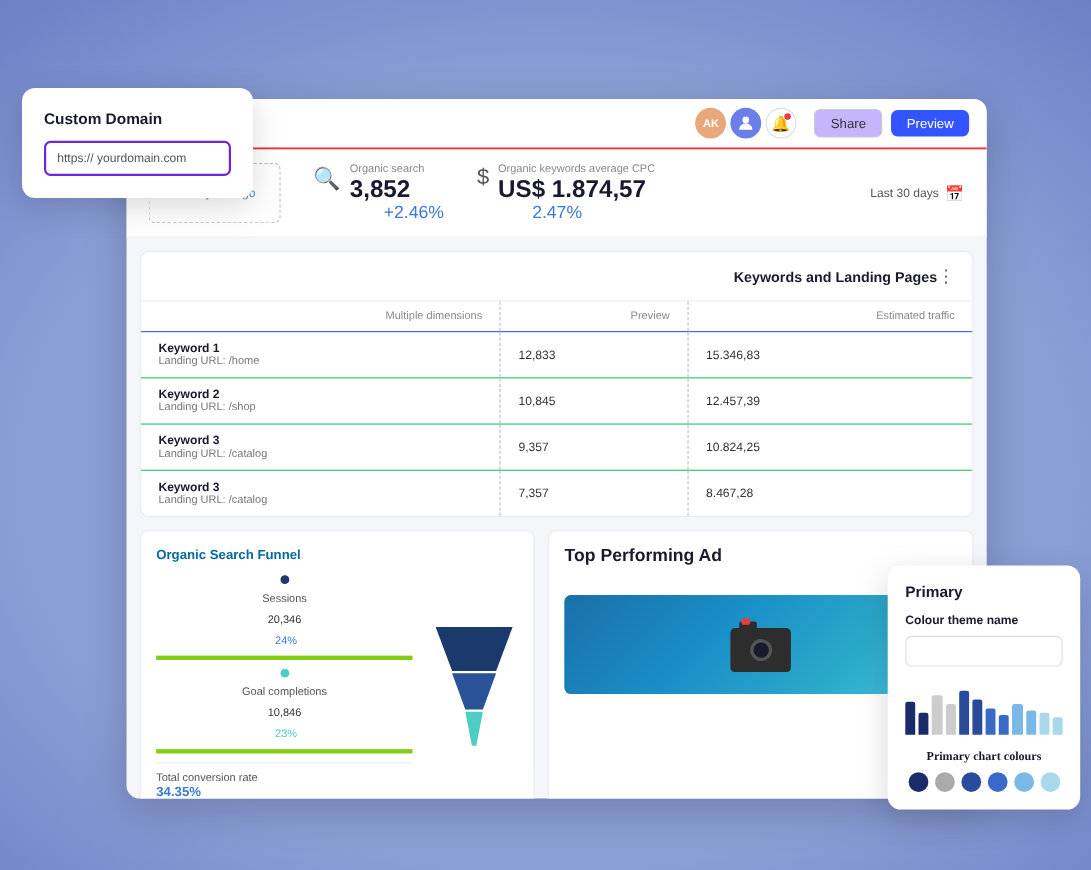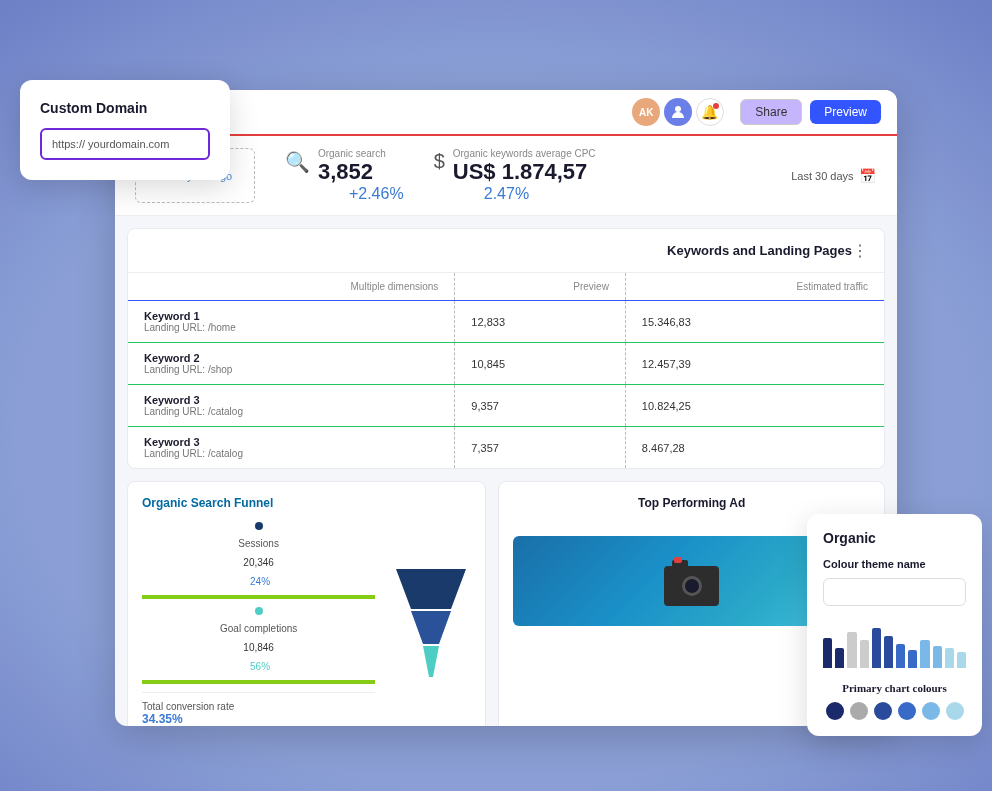--- a/index.html
+++ b/index.html
@@ -163,21 +163,21 @@
     .total-val { font-size: 12px; font-weight: 700; color: #3a7bd5; }
 
     
     .funnel-svg-wrap { display: flex; align-items: center; justify-content: center; }
 
     
     .ad-card {
       background: white; border-radius: 8px; border: 1px solid #e8eaf0;
       padding: 14px; flex: 1.3;
     }
-    .ad-title { font-size: 12px; font-weight: 600; color: #1a1a2e; margin-bottom: 26px; text-align: center; }
+    .ad-title { font-size: 16px; font-weight: 600; color: #1a1a2e; margin-bottom: 26px; }
     .ad-image {
       width: 100%; height: 90px; border-radius: 6px;
       background: linear-gradient(135deg, #1a6fa8 0%, #1a90c8 40%, #2aa8c8 70%, #4ac8e8 100%);
       display: flex; align-items: center; justify-content: center;
       overflow: hidden; position: relative;
     }
     
     .camera-body {
       width: 55px; height: 40px;
       background: #2d2d2d; border-radius: 4px;
@@ -347,21 +347,21 @@
           <div class="funnel-item">
             <div class="dot dot-blue"></div>
             <span class="funnel-name">Sessions</span>
             <span class="funnel-val">20,346</span>
             <span class="funnel-pct-blue">&nbsp;<span>24%</span></span>
           </div>
           <div class="funnel-item">
             <div class="dot dot-teal"></div>
             <span class="funnel-name">Goal completions</span>
             <span class="funnel-val">10,846</span>
-            <span class="funnel-pct-teal">&nbsp;<span>56%</span></span>
+            <span class="funnel-pct-teal">&nbsp;<span>23%</span></span>
           </div>
           <div class="total-label">
             <span>Total conversion rate</span><br>
             <span class="total-val">34.35%</span>
           </div>
         </div>
         <div class="funnel-svg-wrap">
           <svg width="80" height="110" viewBox="0 0 80 110">
 
             <polygon points="5,0 75,0 60,40 20,40" fill="#1a3a6b"></polygon>
@@ -383,21 +383,21 @@
             <div class="camera-lens"></div>
           </div>
         </div>
       </div>
     </div>
   </div>
 
 </div>
 
 <div class="colours-panel">
-  <h3>Organic</h3>
+  <h3>Primary</h3>
   <div class="colour-section-label">Colour theme name</div>
   <input type="text" class="theme-input" style="">
 
   
   <div class="mini-bar-chart" id="mini-bar-chart">
       <div class="bar" style="width: 10px; height: 30px; background-color: rgb(26, 42, 107);"></div>
       <div class="bar" style="width: 10px; height: 20px; background-color: rgb(26, 42, 107);"></div>
       <div class="bar" style="width: 10px; height: 36px; background-color: rgb(204, 204, 204);"></div>
       <div class="bar" style="width: 10px; height: 28px; background-color: rgb(204, 204, 204);"></div>
       <div class="bar" style="width: 10px; height: 40px; background-color: rgb(42, 74, 155);"></div>

